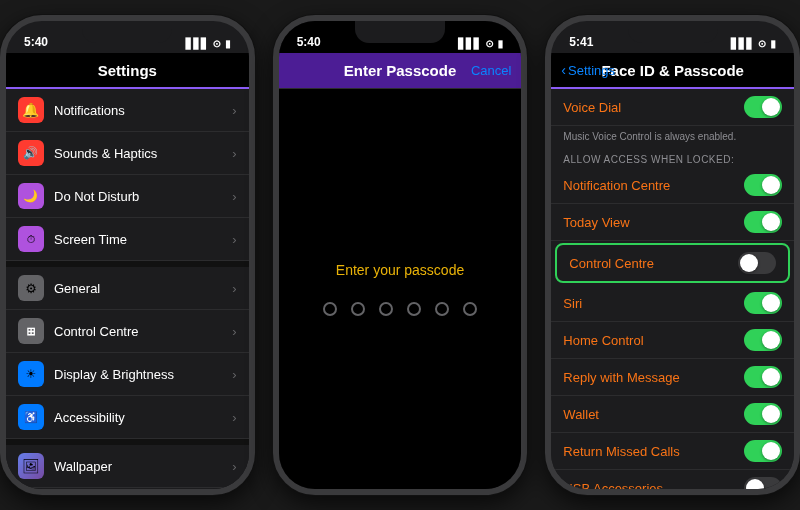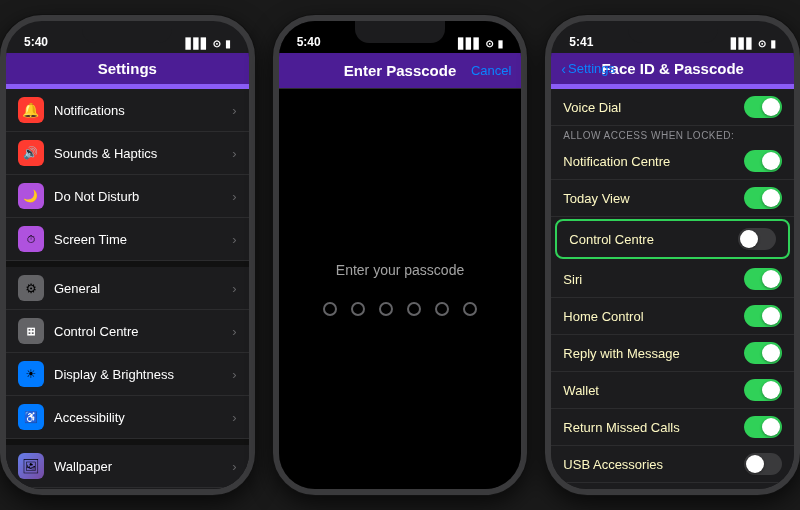--- a/index.html
+++ b/index.html
@@ -58,22 +58,22 @@
     }
     .status-bar .time { font-size: 12px; font-weight: 700; }
     .status-icons { display: flex; gap: 4px; align-items: center; font-size: 10px; }
 
     
     .nav-bar {
       height: 36px;
       display: flex;
       align-items: center;
       justify-content: center;
-      background: #4c1d95;
-      border-bottom: 5px solid #8b5cf6;
+      background: #000000;
+      border-bottom: 2px solid #8b5cf6;
       flex-shrink: 0;
       position: relative;
     }
     .nav-bar .title {
       font-size: 15px;
       font-weight: 700;
       color: #fff;
     }
     .nav-back {
       position: absolute;
@@ -136,21 +136,21 @@
     .passcode-screen {
       flex: 1;
       background: #000;
       display: flex;
       flex-direction: column;
       align-items: center;
       justify-content: center;
       gap: 24px;
     }
     .passcode-prompt {
-      color: #a3a3a3;
+      color: #eab308;
       font-size: 14px;
       font-weight: 500;
     }
     .passcode-dots {
       display: flex;
       gap: 14px;
     }
     .passcode-dot {
       width: 14px;
       height: 14px;
@@ -175,21 +175,21 @@
     .toggle-row {
       display: flex;
       align-items: center;
       padding: 7px 12px;
       border-bottom: 1px solid #2c2c2e;
       min-height: 34px;
     }
     .toggle-label {
       flex: 1;
       font-size: 13px;
-      color: #fef9c3;
+      color: #f97316;
     }
     .toggle {
       width: 38px;
       height: 22px;
       border-radius: 11px;
       position: relative;
       flex-shrink: 0;
     }
     .toggle.on { background: #30d158; }
     .toggle.off { background: #3a3a3c; }
@@ -351,20 +351,21 @@
       <span>Settings</span>
     </span>
     <span class="title">Face ID &amp; Passcode</span>
   </div>
   <div class="faceid-screen">
 
     <div class="toggle-row">
       <span class="toggle-label">Voice Dial</span>
       <div class="toggle on"></div>
     </div>
+    <div class="sub-text">Music Voice Control is always enabled.</div>
 
     <div class="section-header">ALLOW ACCESS WHEN LOCKED:</div>
 
     <div class="toggle-row">
       <span class="toggle-label">Notification Centre</span>
       <div class="toggle on"></div>
     </div>
     <div class="toggle-row">
       <span class="toggle-label">Today View</span>
       <div class="toggle on"></div>

